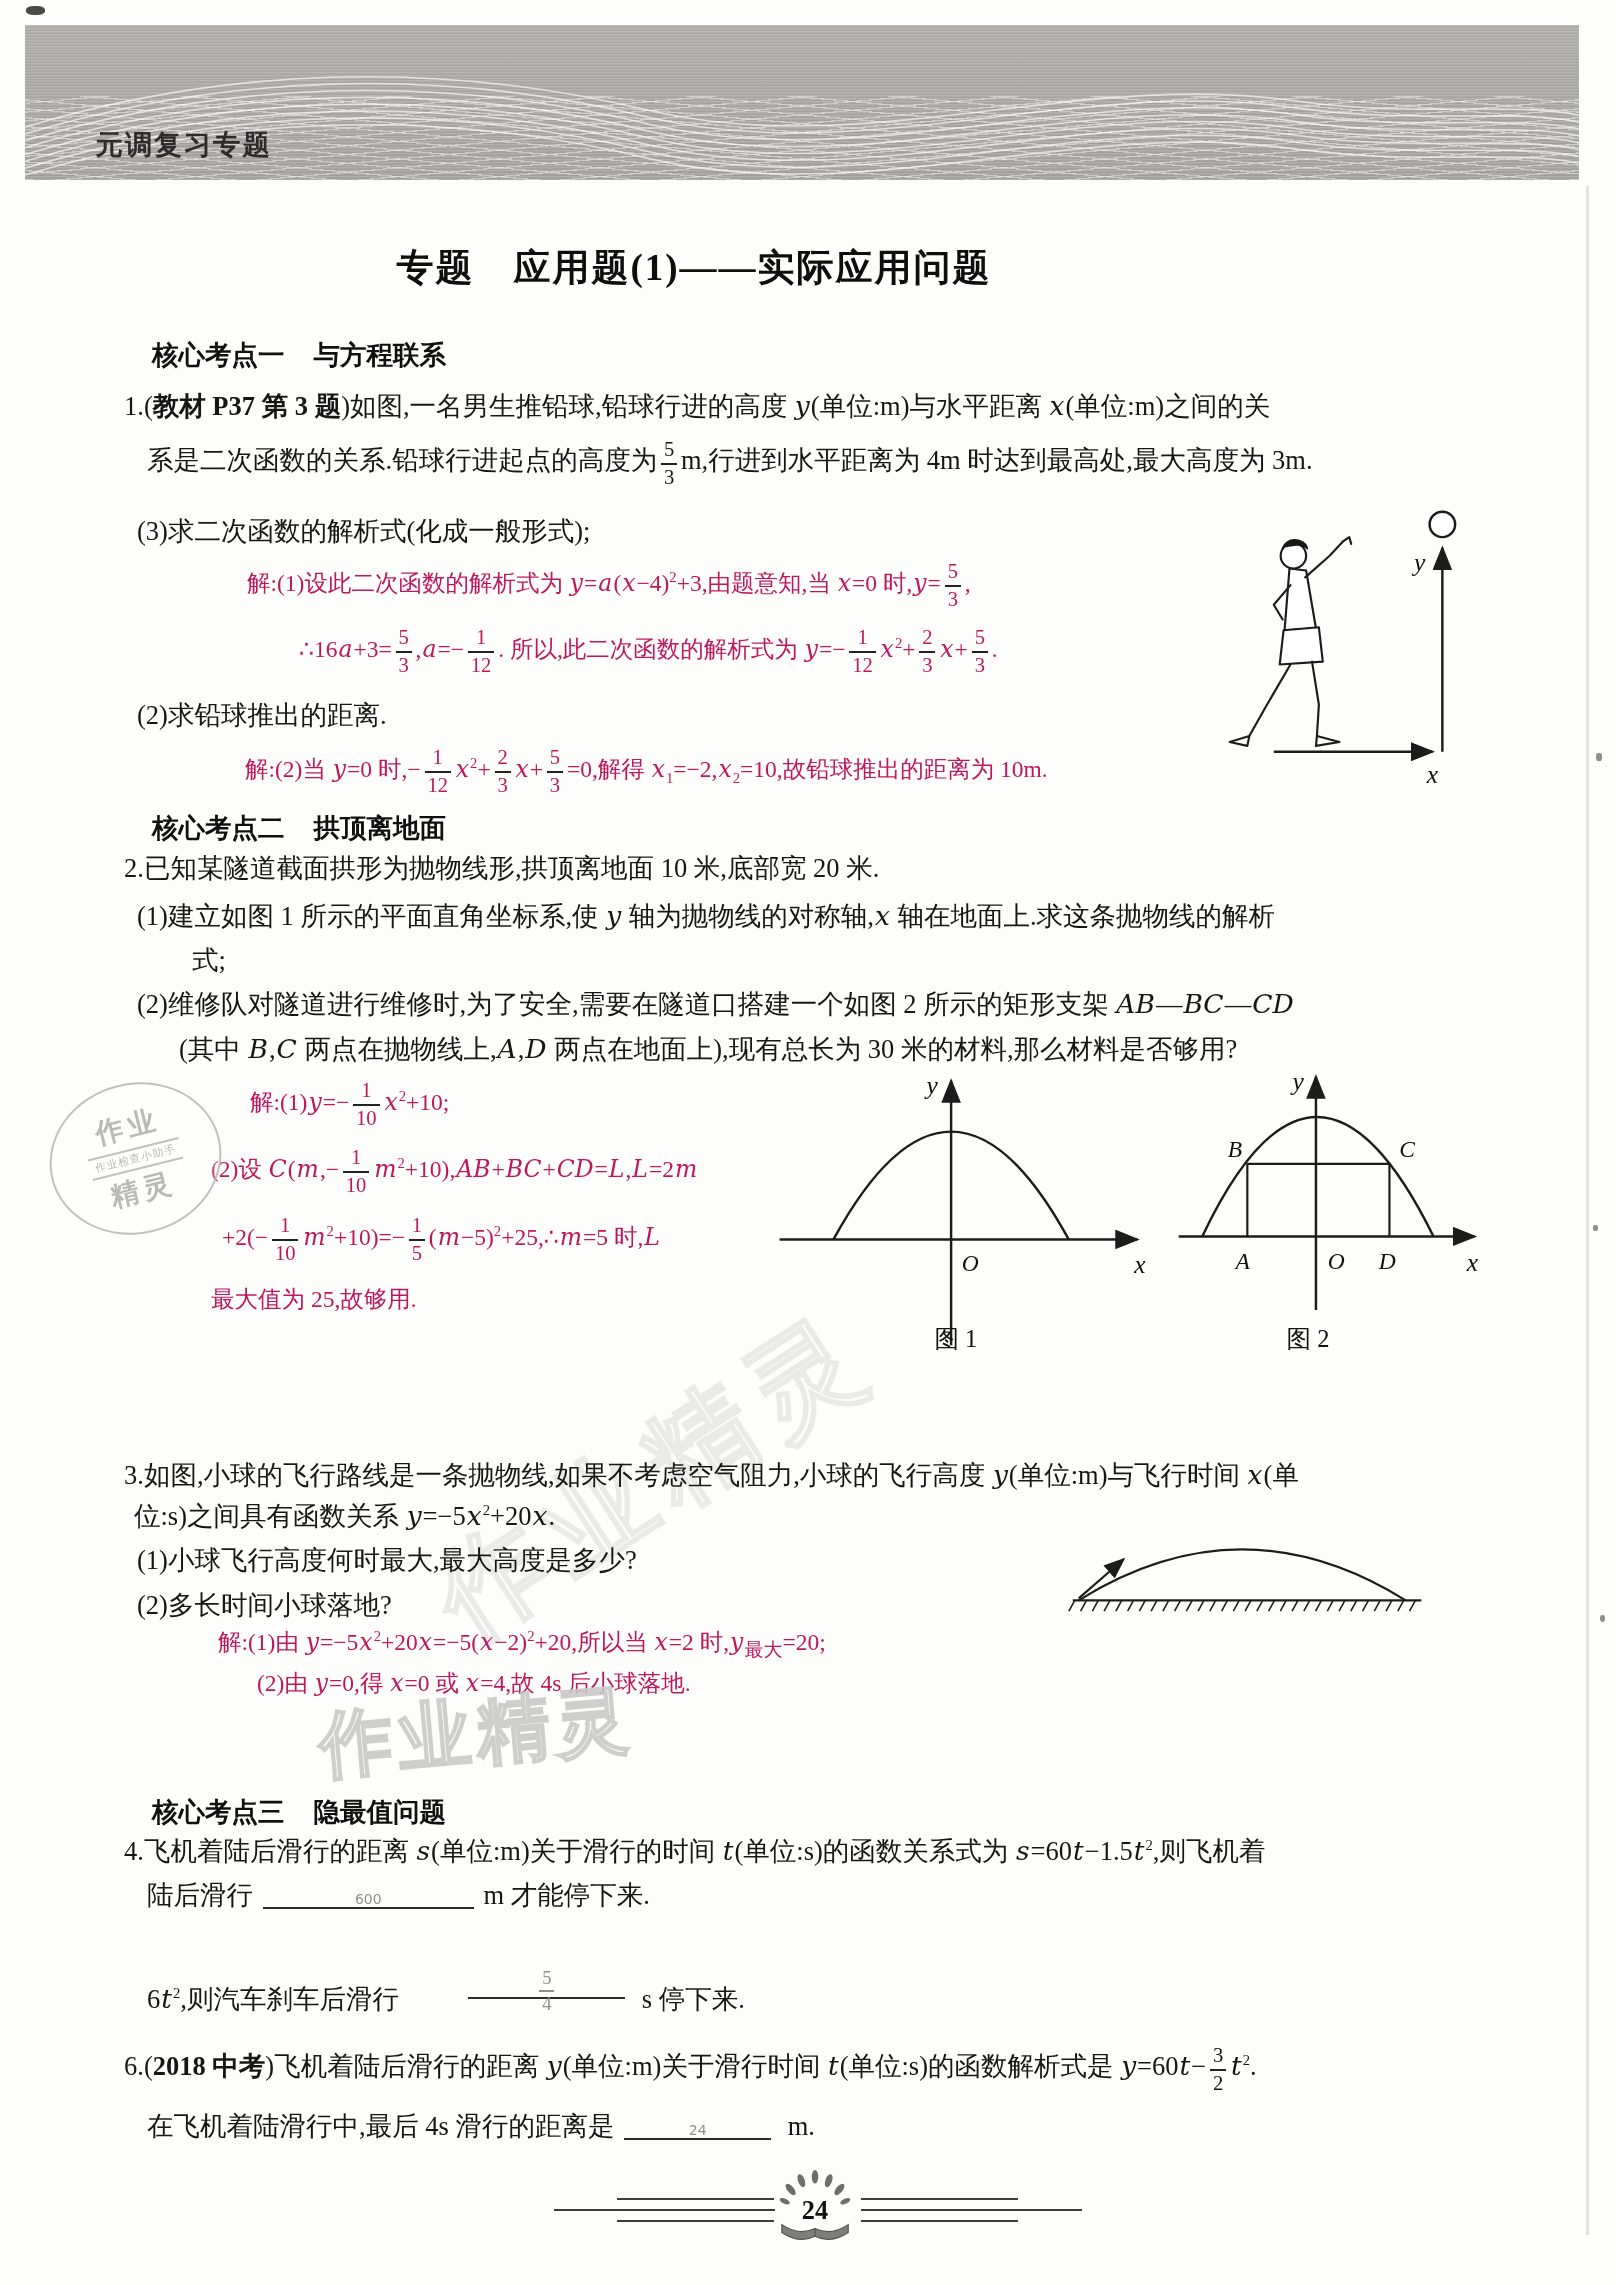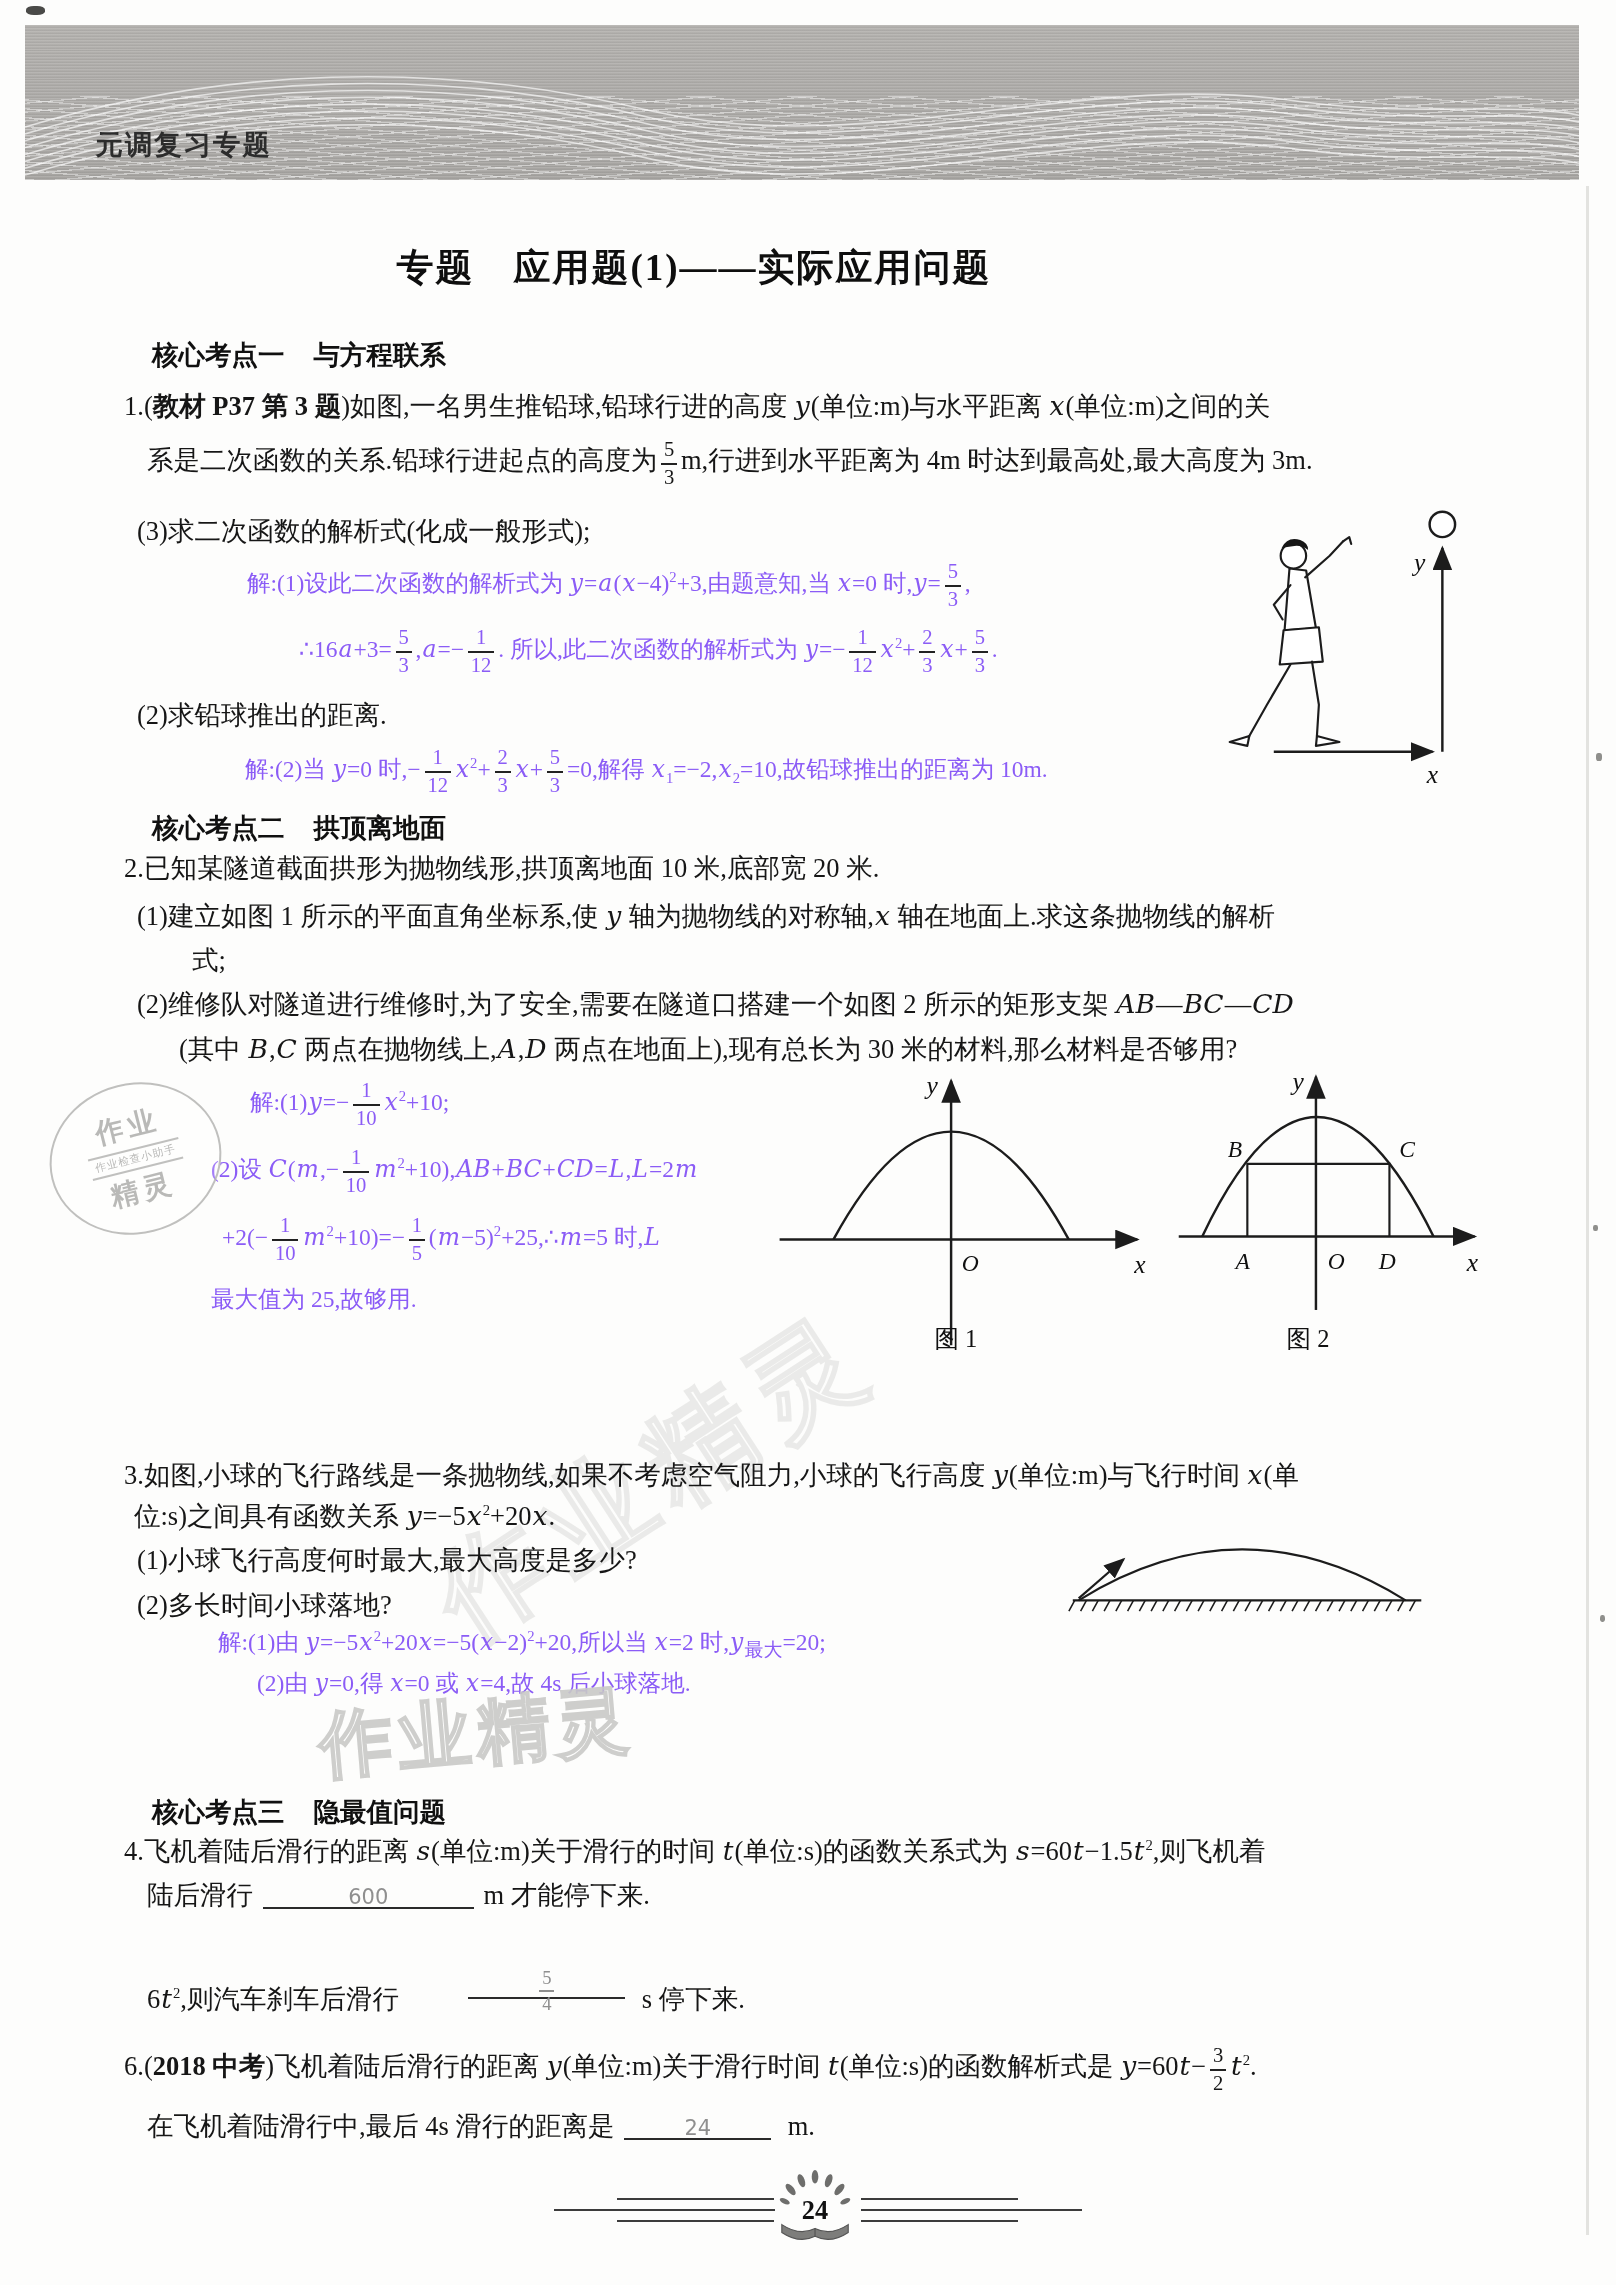--- a/index.html
+++ b/index.html
@@ -11,31 +11,31 @@
   .band .grain{position:absolute;inset:0;
         background:repeating-linear-gradient(0deg,rgba(255,255,255,.10) 0 1px,rgba(0,0,0,.04) 1px 2px,transparent 2px 2.9px);}
   .band .mesh{position:absolute;left:0;bottom:0;width:100%;height:84px;opacity:.75;
         background:repeating-linear-gradient(5deg,rgba(255,255,255,.55) 0 1.3px,transparent 1.3px 8.8px),
                    repeating-linear-gradient(-5deg,rgba(255,255,255,.55) 0 1.3px,transparent 1.3px 8.8px);}
   .band svg{position:absolute;left:0;top:0;}
   .band-label{position:absolute;left:71px;top:102px;font-size:27.4px;font-weight:700;color:#2c2c2c;letter-spacing:2px;}
   .speck{position:absolute;background:#8f8f8c;border-radius:40%;}
   
   .ln{position:absolute;white-space:nowrap;font-size:26.5px;line-height:35px;}
-  .sol{font-size:23.5px;color:#8b5cf6;}
+  .sol{font-size:23.5px;color:#be185d;}
   .bseg{font-weight:700;}
   .mi{font-style:italic;font-family:"DejaVu Serif",serif;padding:0 1px;}
   .sup{vertical-align:super;font-size:14.7px;line-height:0;}
   .sb{vertical-align:sub;font-size:14.7px;line-height:0;}
   .sbc{vertical-align:sub;font-size:19px;line-height:0;}
   .frac{display:inline-block;vertical-align:-14.7px;text-align:center;line-height:1.05;margin:0 3.9px;font-size:20.6px;}
   .frac .fn{display:block;padding:0 2.9px 2px;}
   .frac .fd{display:block;border-top:2px solid #222;padding:2px 2.9px 0;}
   .blank{display:inline-block;border-bottom:2px solid #2a2a2a;text-align:center;margin:0 9.8px;height:29px;}
-  .blank .ans{font-family:"DejaVu Sans","Liberation Sans",sans-serif;font-size:21px;color:#8f8f8f;}
+  .blank .ans{font-family:"DejaVu Sans","Liberation Sans",sans-serif;font-size:14px;color:#8f8f8f;}
   .blank .frac{vertical-align:-2px;color:#8f8f8f;font-size:18.6px;}
   .blank .frac .fd{border-color:#8f8f8f;}
   .title{position:absolute;left:0;top:243px;width:1388px;text-align:center;
          font-size:37px;font-weight:700;letter-spacing:2px;color:#0e0e0e;}
   .sech{position:absolute;font-size:26.5px;font-weight:700;color:#101010;white-space:nowrap;}
   .sech .gap{display:inline-block;width:29px;}
   
   .stamp{position:absolute;left:49px;top:1083px;width:169px;height:147px;border:2.9px solid #b6b6b4;
          border-radius:50%;transform:rotate(-14deg);opacity:.85;display:flex;flex-direction:column;
          align-items:center;justify-content:center;color:#aeaeac;background:rgba(255,255,255,.25);}

